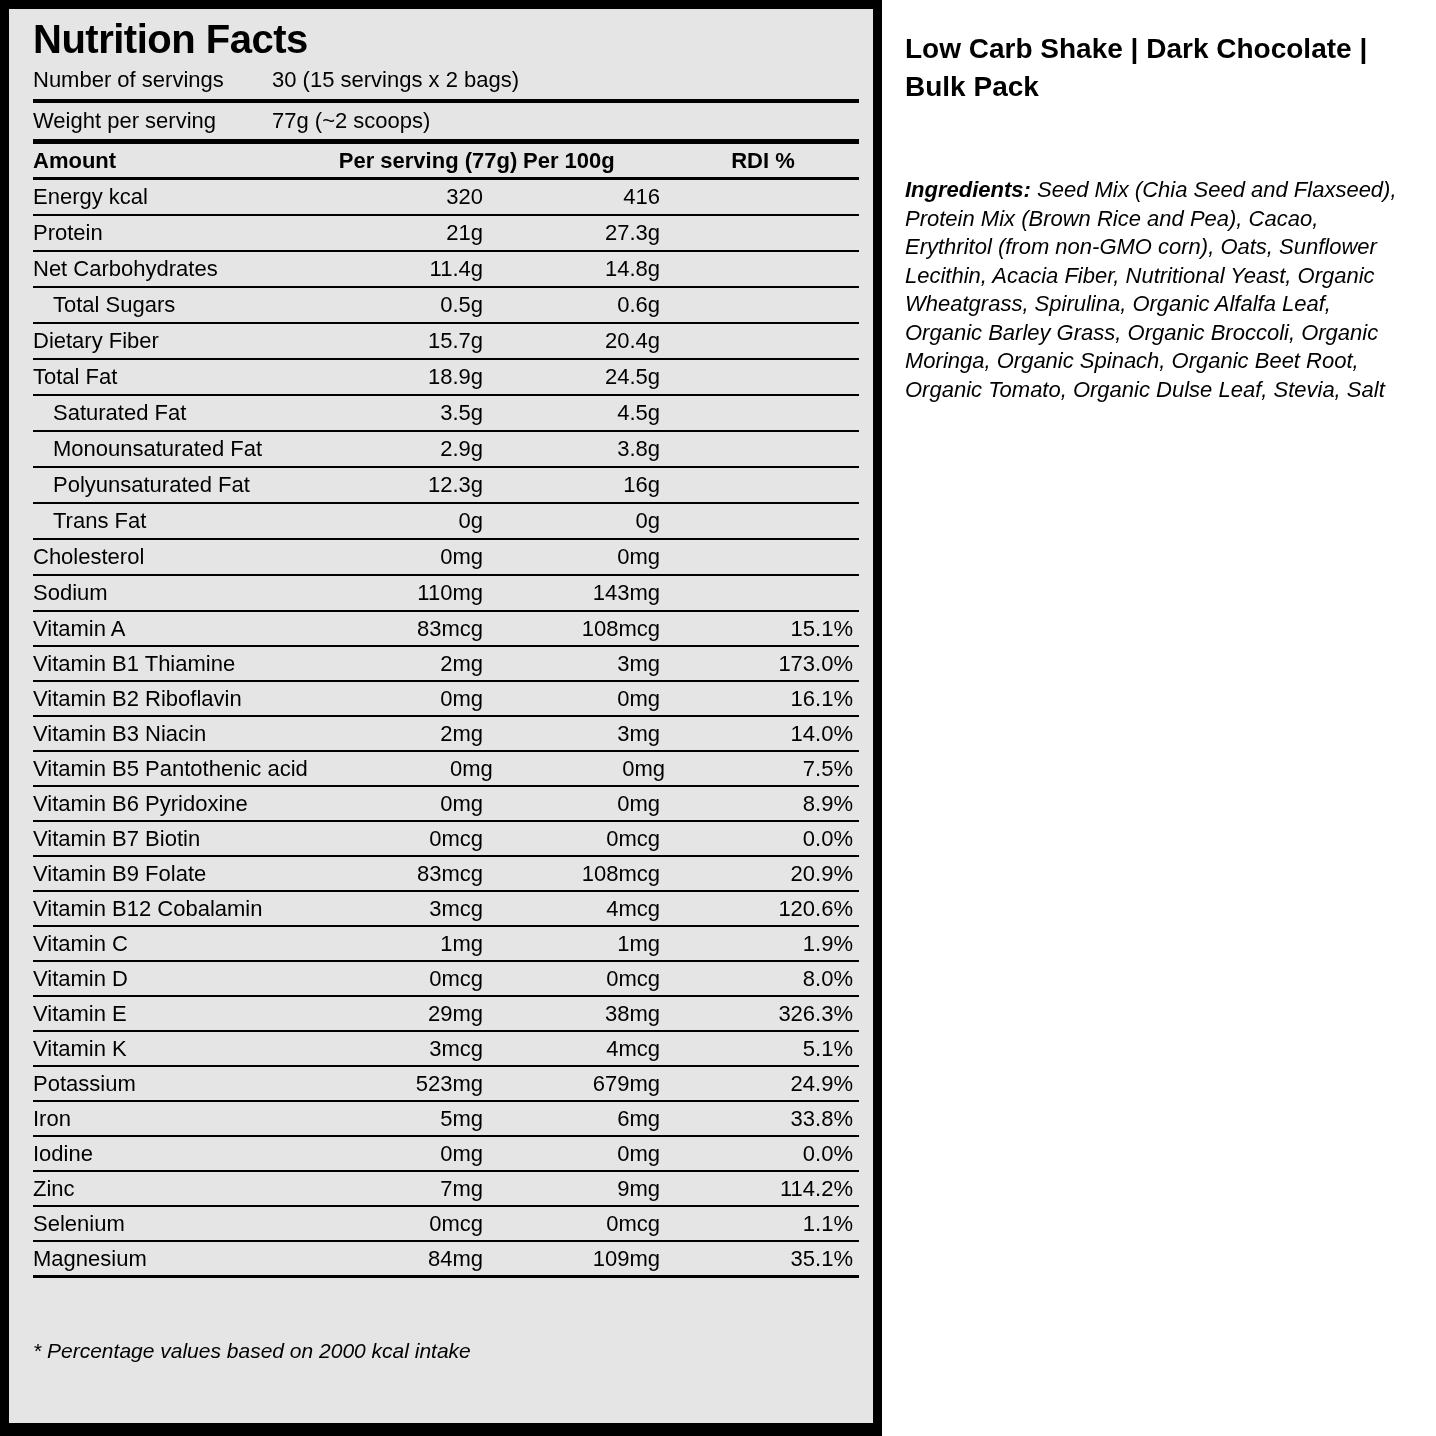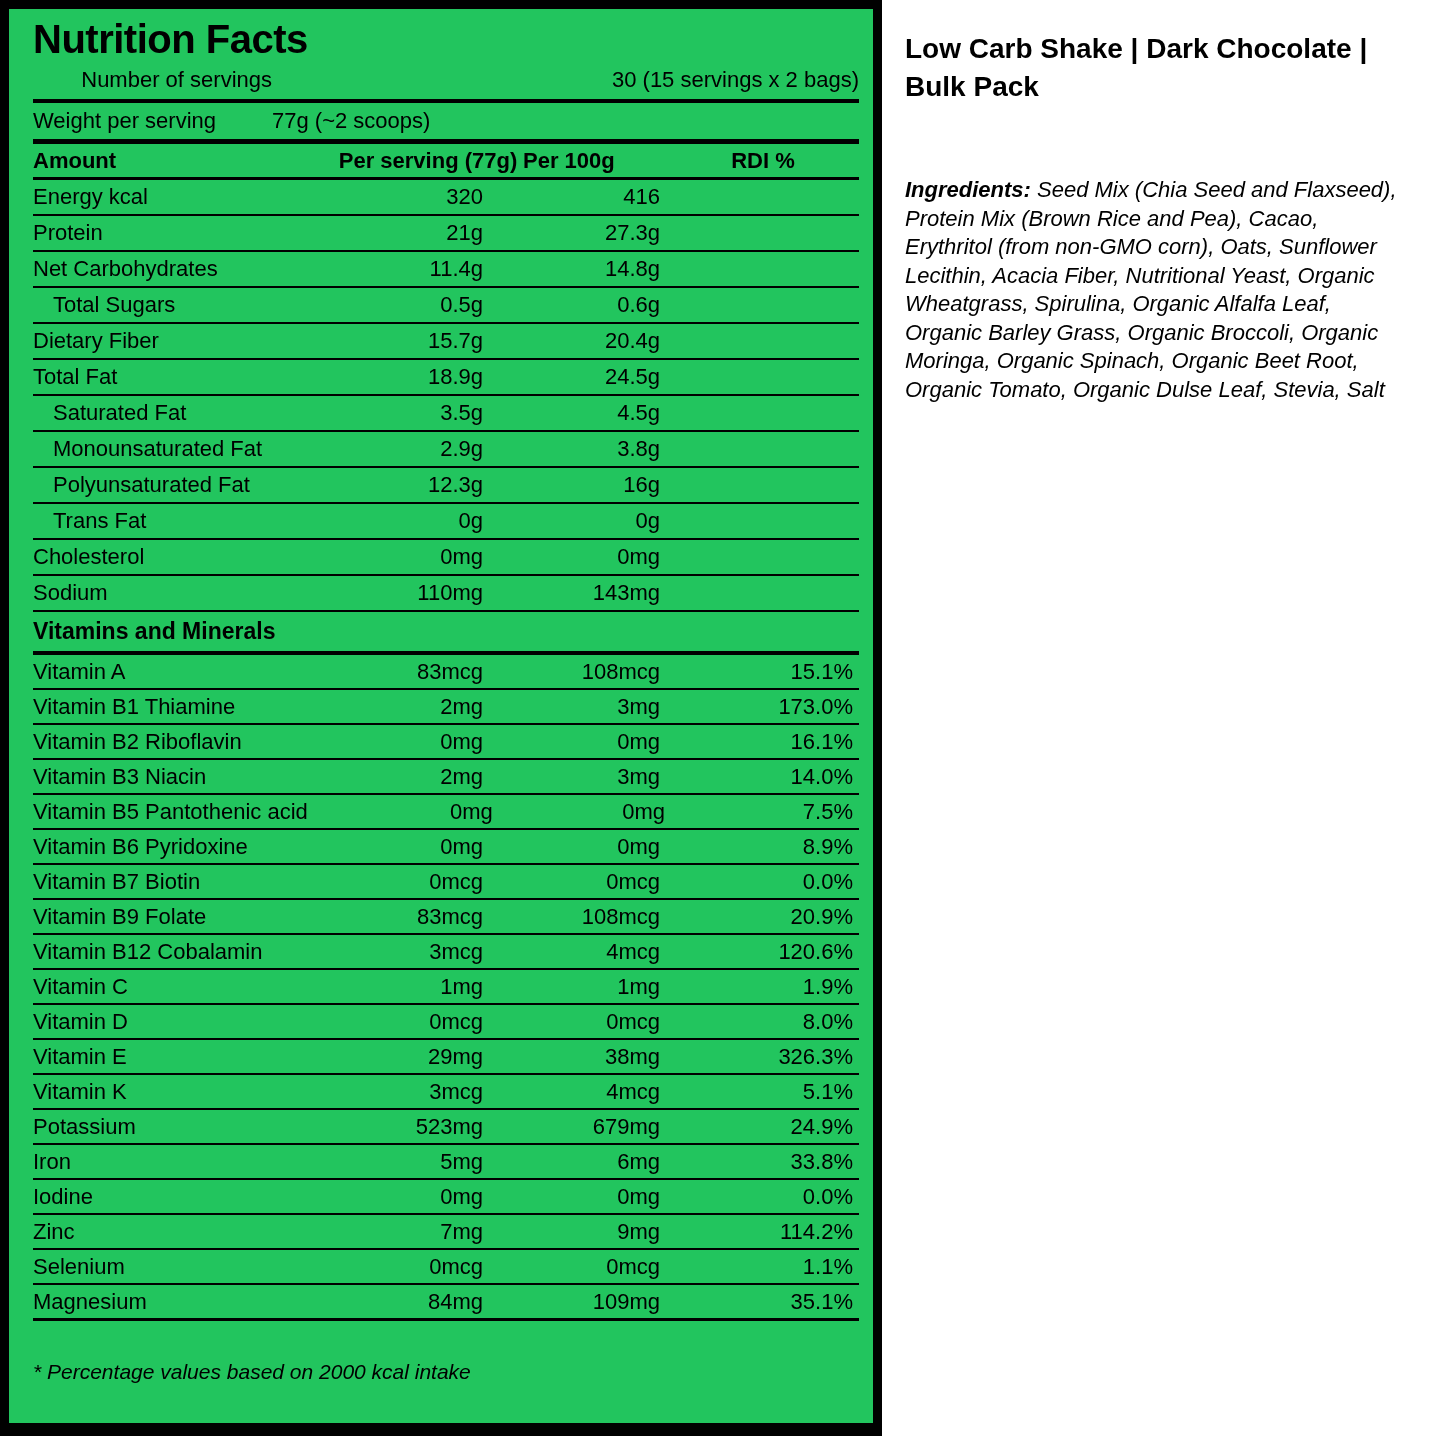--- a/index.html
+++ b/index.html
@@ -9,35 +9,35 @@
     font-family:"Liberation Sans", sans-serif;
     color:#000000;
   }
 
   
   .panel {
     position:absolute; left:0; top:0;
     width:882px; height:1436px;
     border:9px solid #000;
     border-bottom-width:13px;
-    background:#22c55e;
+    background:#e5e5e5;
     display:flex; flex-direction:column;
     padding:0 14px 0 24px;
   }
   .panel-title {
     height:52px; display:flex; align-items:flex-end;
     font-size:40px; font-weight:800; letter-spacing:-0.5px;
     line-height:1; padding-bottom:2px;
   }
   .kv-row {
     display:flex; align-items:center; font-size:22px;
   }
   .kv-row .k { width:239px; flex:0 0 239px; }
   .kv-row .v { flex:1; }
-  .servings-row { height:42px; border-bottom:4px solid #000;text-align:right; }
+  .servings-row { height:42px; border-bottom:4px solid #000; }
   .weight-row   { height:41px; border-bottom:5px solid #000; }
 
   .header-row {
     height:36px; border-bottom:3px solid #000;
     display:flex; align-items:center;
     font-weight:700; font-size:22px;
   }
   .header-row .h-label { flex:1; }
   .header-row .h2 { width:190px; text-align:center; }
   .header-row .h3 { width:162px; text-align:left; }
@@ -173,21 +173,20 @@
     <span class="c3">0mg</span>
     <span class="c4"></span>
   </div>
   <div class="row">
     <span class="label">Sodium</span>
     <span class="c2">110mg</span>
     <span class="c3">143mg</span>
     <span class="c4"></span>
   </div>
 
-  <div class="section-row">Vitamins and Minerals</div>
 
   <div class="row vrow">
     <span class="label">Vitamin A</span>
     <span class="c2">83mcg</span>
     <span class="c3">108mcg</span>
     <span class="c4">15.1%</span>
   </div>
   <div class="row vrow">
     <span class="label">Vitamin B1 Thiamine</span>
     <span class="c2">2mg</span>

